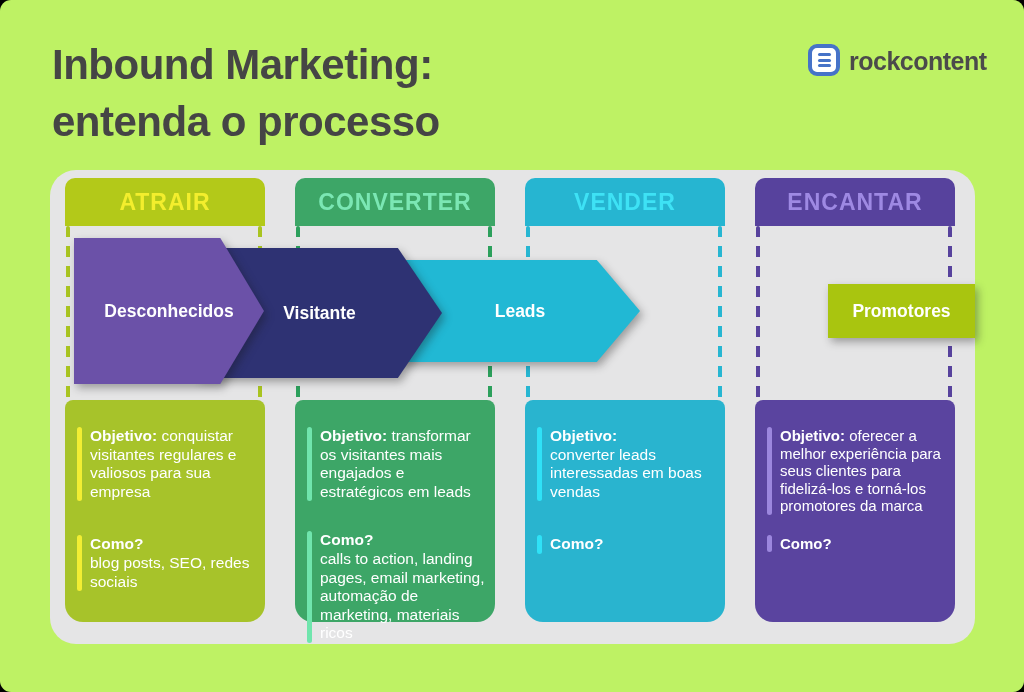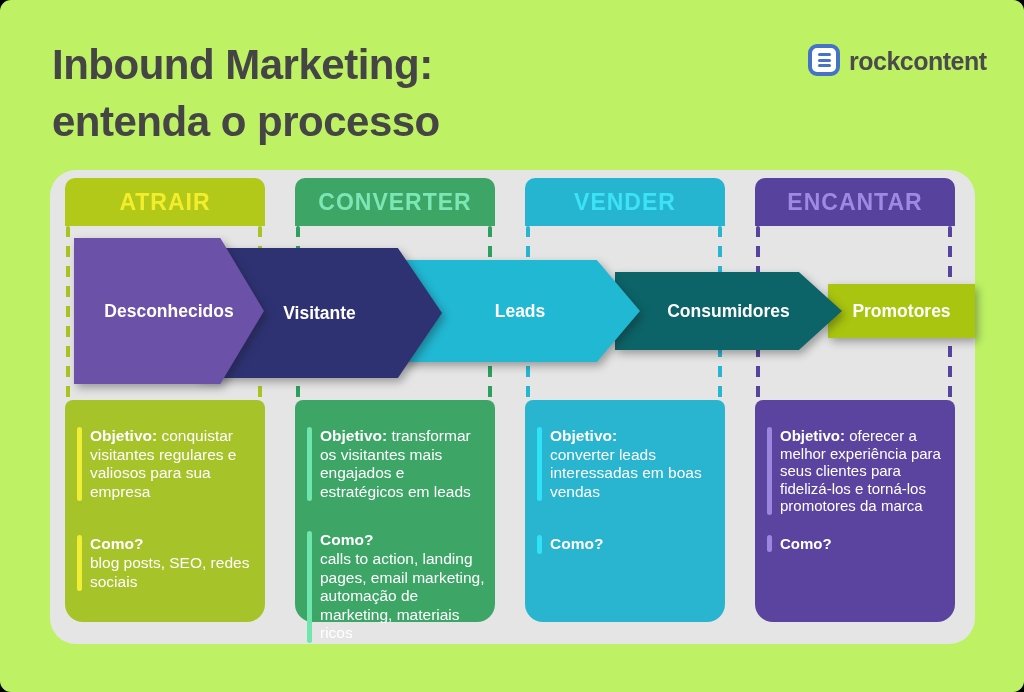--- a/index.html
+++ b/index.html
@@ -109,24 +109,20 @@
       <span class="alabel">Desconhecidos</span>
     </div>
     <div class="arrow a1">
       <div class="shape" style="background: rgb(46, 50, 115);"></div>
       <span class="alabel">Visitante</span>
     </div>
     <div class="arrow a2">
       <div class="shape" style="background: rgb(33, 184, 212);"></div>
       <span class="alabel">Leads</span>
     </div>
-    <div class="arrow a3">
-      <div class="shape" style="background: rgb(12, 100, 104);"></div>
-      <span class="alabel">Consumidores</span>
-    </div>
     <div class="arrow a4">
       <div class="shape" style="background: rgb(169, 197, 15);"></div>
       <span class="alabel">Promotores</span>
     </div>
 
     <div class="stagebox x0" style="background: rgb(167, 195, 42);">
       <div class="pblock">
         <span class="accent" style="background: rgb(242, 238, 51);"></span>
         <p class="ptext"><strong>Objetivo:</strong><span> conquistar visitantes regulares e valiosos para sua empresa</span></p>
       </div>

